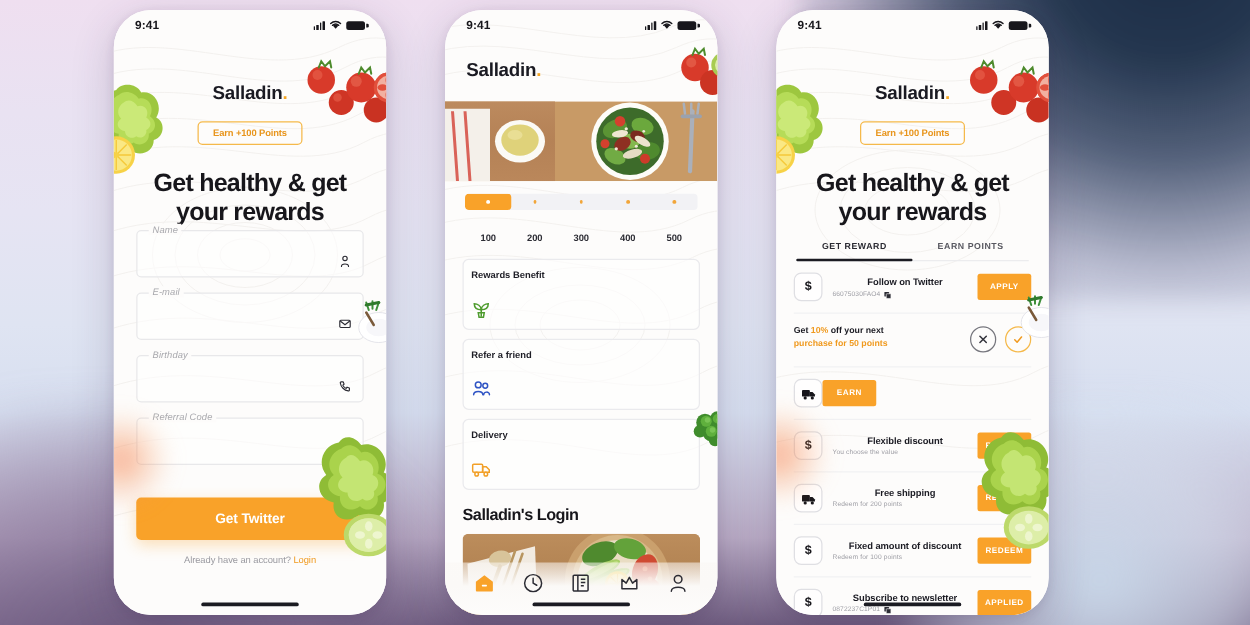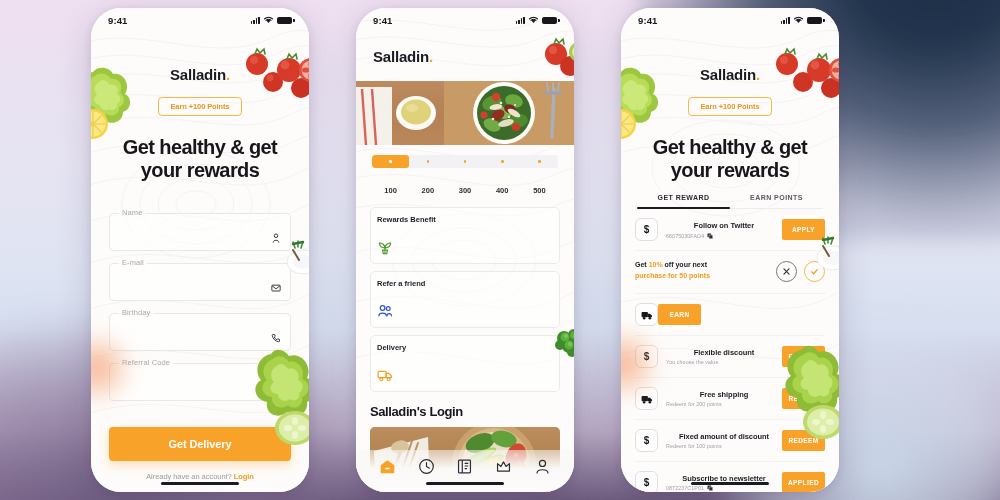--- a/index.html
+++ b/index.html
@@ -144,21 +144,21 @@
     text-align: center;
     font-size: 20px;
     font-weight: bold;
     line-height: 1.16;
     color: #17161b;
     letter-spacing: -0.6px;
     padding: 0 14px;
   }
 
   
-  .form { position: relative; padding: 0 18px; margin-top: 31px; }
+  .form { position: relative; padding: 0 18px; margin-top: 2px; font-style: italic; }
   .field {
     position: relative;
     height: 38px;
     border: 1px solid #e8e8ea;
     border-radius: 4px;
     margin-bottom: 12px;
     background: rgba(255,255,255,0.55);
     display: flex; align-items: flex-end;
     padding: 0 9px 6px 9px;
   }
@@ -194,21 +194,21 @@
     box-shadow: 0 4px 12px rgba(249,162,41,0.32);
   }
   .footnote {
     position: relative;
     text-align: center;
     margin-top: 11px;
     font-size: 7.5px;
     color: #9a9aa0;
     letter-spacing: -0.05px;
   }
-  .footnote .link { color: #f09a1f; font-weight: bold; }
+  .footnote .link { color: #f09a1f; font-weight: normal; }
 
   .home-indicator {
     position: absolute;
     left: 50%; transform: translateX(-50%);
     bottom: 7px;
     width: 78px; height: 3.5px;
     border-radius: 2px;
     background: #1b1b22;
   }
 
@@ -507,21 +507,21 @@
         <span class="field-label">Referral Code</span>
         <span class="field-icon">
           <svg viewBox="0 0 12 12">
               <path d="M2.4 1.8 L4.3 1.8 L5.1 4 L3.9 4.9 C4.5 6.4 5.6 7.5 7.1 8.1 L8 6.9 L10.2 7.7 L10.2 9.6 C10.2 10.2 9.7 10.6 9.1 10.5 C5.3 10 2 6.7 1.5 2.9 C1.4 2.3 1.8 1.8 2.4 1.8 Z" fill="none" stroke="#2b2b33" stroke-width="1.1" stroke-linejoin="round"></path>
             </svg>
         </span>
       </div>
     </div>
 
     <div style="position:relative; margin-top:26px;">
-      <button class="cta">Get Delivery</button>
+      <button class="cta">Get Twitter</button>
       <div class="footnote">
         <span>Already have an account?</span>
         <span class="link">Login</span>
       </div>
     </div>
 
     <div class="glow-orange" style="left:-34px; top:320px;"></div>
 
     <div class="deco" style="left:-16px; top:52px;">
       <svg width="70" height="80" viewBox="0 0 70 80">

